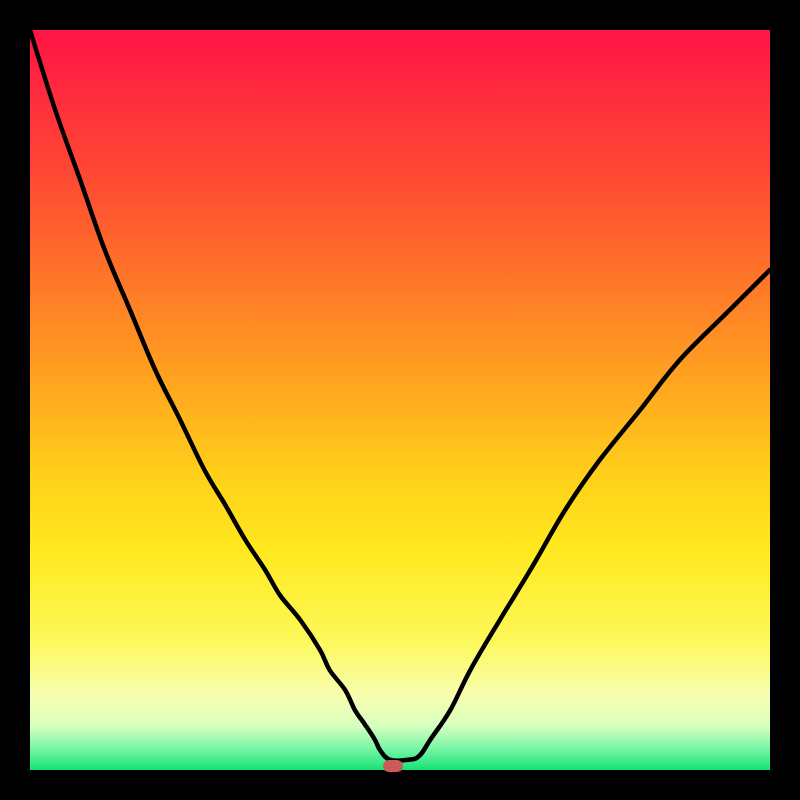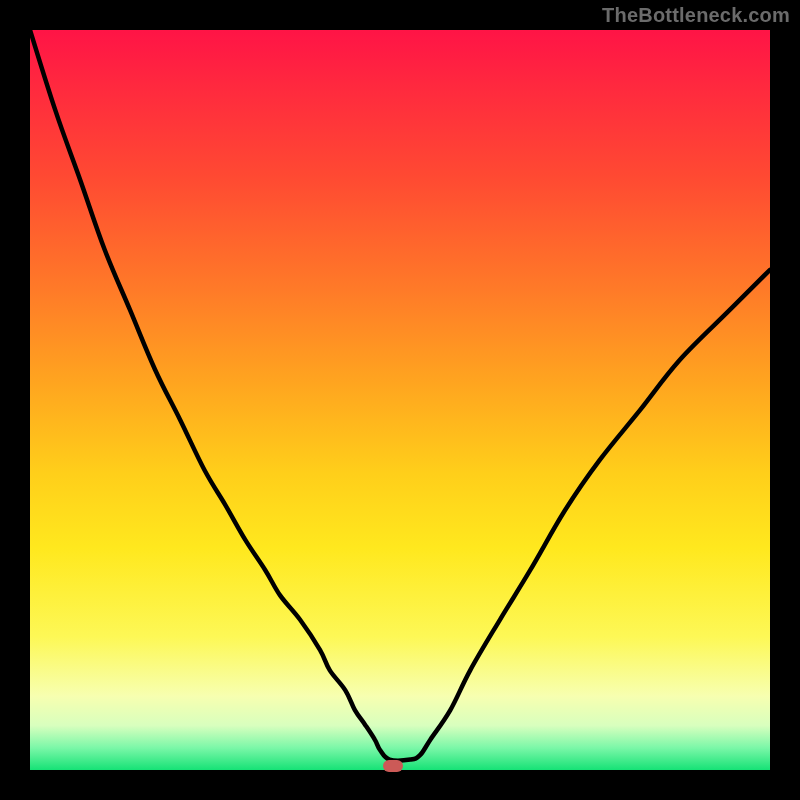--- a/index.html
+++ b/index.html
@@ -60,20 +60,19 @@
     height: 12px;
     border-radius: 7px;
     background: #cc5a57;
     transform: translate(-50%, -50%);
   }
 </style>
 </head>
 <body>
 
 <div class="frame">
-  <div class="watermark">TheBottleneck.com</div>
   <div class="plot-area">
     <svg class="curve" width="740" height="740" viewBox="0 0 740 740">
       <path id="curve-path" fill="none" stroke="#000" stroke-width="4.5" stroke-linecap="round" stroke-linejoin="round" d="M 0.0 0.0 C 4.5 14.4, 16.1 52.9, 25.2 79.9 C 34.2 107.0, 41.4 125.0, 50.3 150.2 C 59.2 175.4, 65.8 196.5, 74.7 219.8 C 83.7 243.1, 90.8 258.1, 99.9 279.7 C 109.0 301.3, 116.0 319.8, 125.1 339.7 C 134.1 359.5, 141.3 371.9, 150.2 390.0 C 159.1 408.1, 166.5 425.0, 174.6 440.3 C 182.8 455.6, 188.0 462.6, 195.4 475.1 C 202.7 487.6, 208.1 498.1, 215.3 509.9 C 222.5 521.6, 229.1 530.2, 235.3 540.2 C 241.6 550.2, 243.9 556.4, 250.1 565.4 C 256.4 574.3, 262.9 579.9, 270.1 589.8 C 277.3 599.6, 284.8 611.1, 290.1 620.1 C 295.4 629.2, 295.2 632.9, 299.7 640.1 C 304.2 647.3, 310.7 652.9, 315.2 660.1 C 319.8 667.3, 321.3 673.8, 324.9 680.1 C 328.5 686.3, 331.6 689.5, 335.2 694.9 C 338.8 700.2, 342.2 705.1, 344.8 709.7 C 347.5 714.2, 347.4 716.4, 350.0 720.0 C 352.7 723.6, 354.2 727.9, 359.6 729.6 C 365.1 731.4, 374.9 730.4, 380.4 729.6 C 385.8 728.8, 386.4 728.8, 390.0 725.2 C 393.6 721.6, 394.9 717.8, 400.3 709.7 C 405.8 701.5, 413.1 692.6, 420.3 680.1 C 427.5 667.5, 431.4 656.4, 440.3 640.1 C 449.2 623.8, 459.1 607.8, 469.9 589.8 C 480.7 571.8, 488.5 559.9, 500.2 540.2 C 512.0 520.5, 522.5 500.1, 535.0 480.3 C 547.5 460.4, 556.3 447.9, 569.8 429.9 C 583.3 412.0, 595.4 398.3, 609.8 380.4 C 624.1 362.4, 633.5 348.2, 649.7 330.0 C 666.0 311.9, 683.8 296.0, 700.0 279.7 C 716.3 263.5, 732.8 247.0, 740.0 239.8"></path>
     </svg>
     <div class="marker" id="marker" style="left: 362.6px; top: 735.56px;"></div>
   </div>
 </div>
 
 </body></html>

